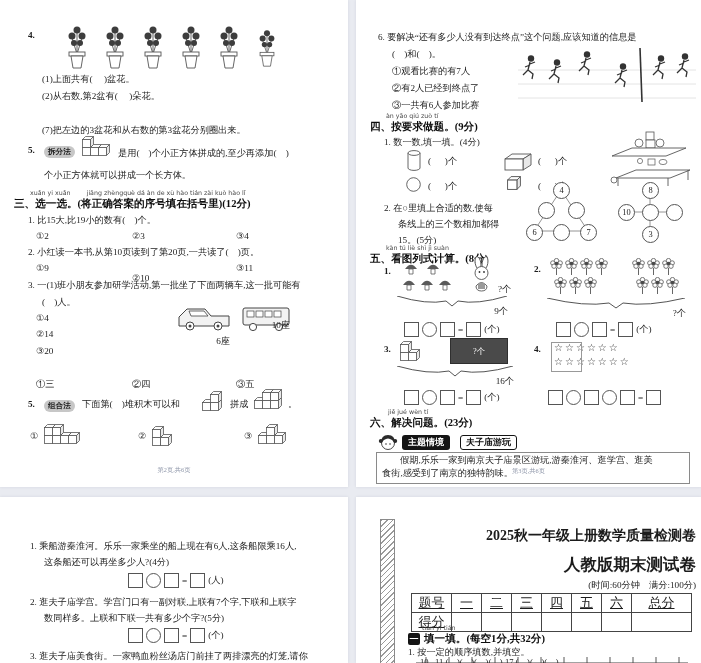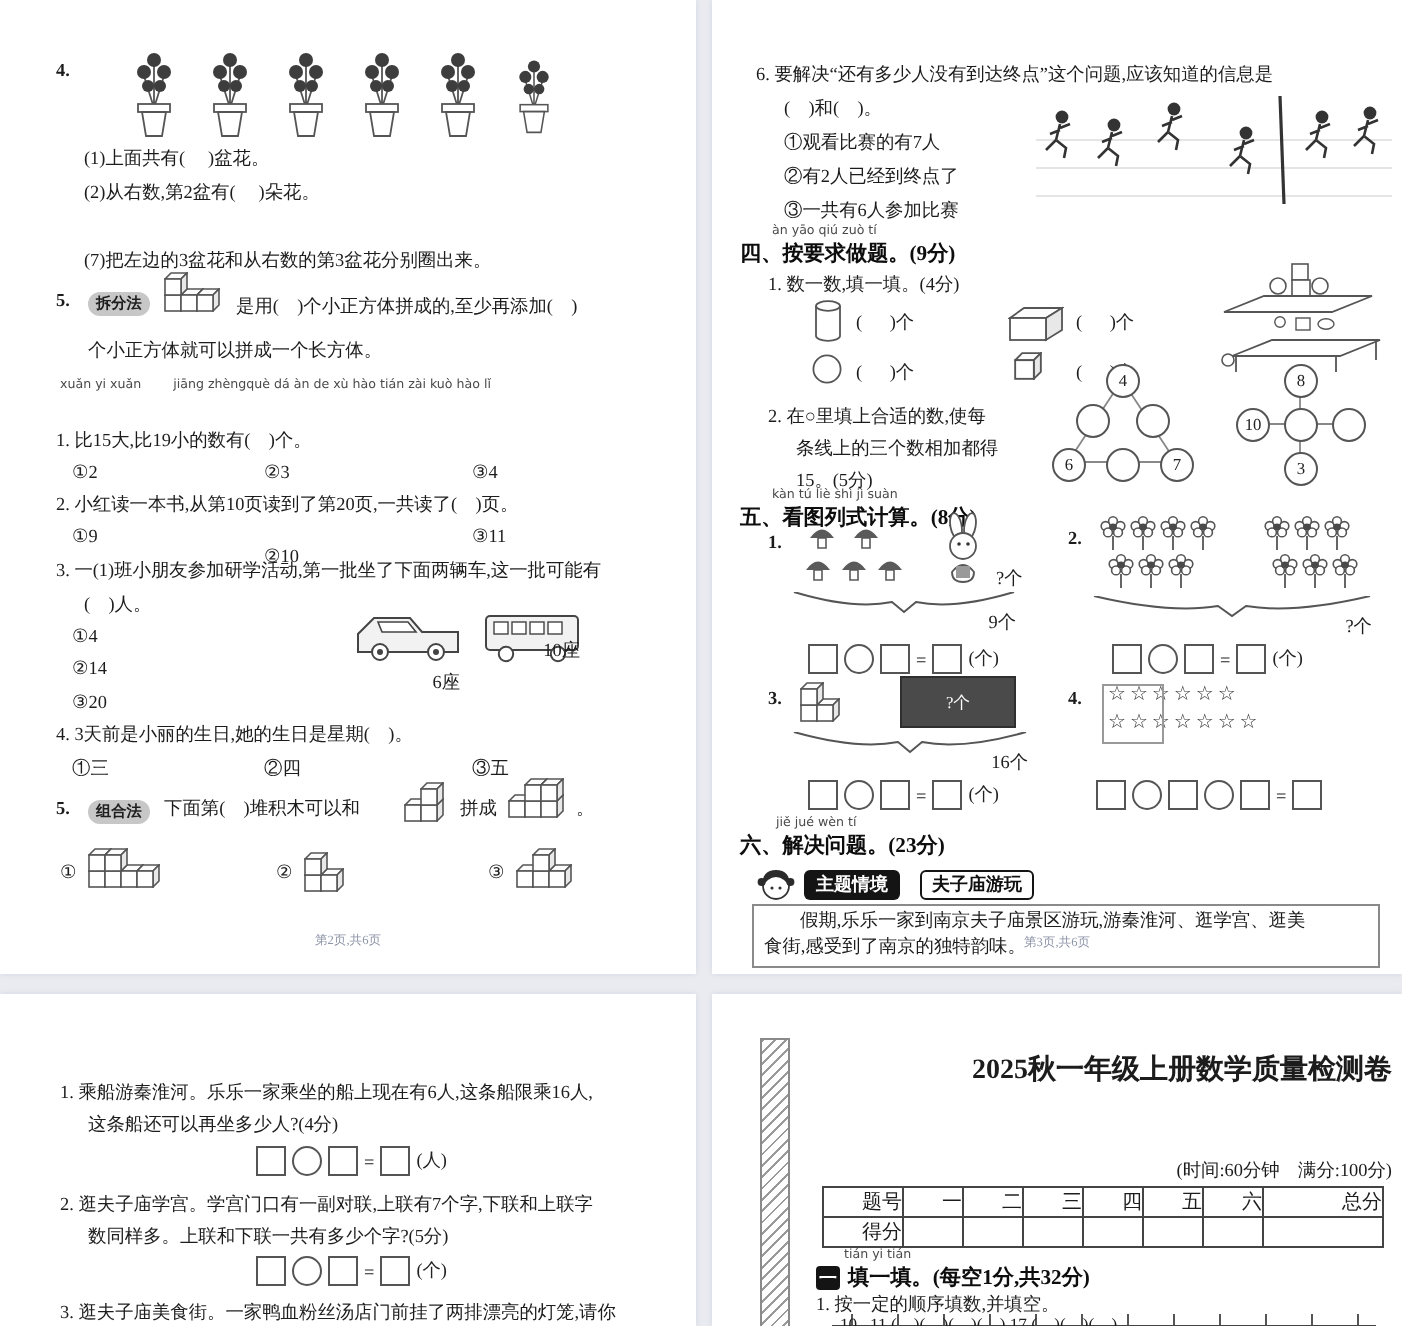--- a/index.html
+++ b/index.html
@@ -21,21 +21,21 @@
   .tagdark{position:absolute;background:#141414;color:#fff;border-radius:3px;padding:1px 6px;font-size:9px;font-weight:bold;white-space:pre;}
   .taglight{position:absolute;border:1.5px solid #141414;border-radius:3px;padding:0 5px;font-size:9px;font-weight:bold;color:#111;background:#fff;white-space:pre;}
   .storybox{position:absolute;border:1px solid #8a8a8a;background:#fff;}
   .starline{position:absolute;font-size:10px;letter-spacing:2px;color:#333;white-space:pre;font-family:"DejaVu Sans",sans-serif;}
   .staroutline{position:absolute;border:1px solid #999;background:transparent;}
   .darkbox{position:absolute;background:#4a4a4a;border:1px solid #2f2f2f;display:flex;align-items:center;justify-content:center;}
   .darkbox span{color:#fff;font-size:8.4px;white-space:pre;}
   .strip{position:absolute;border:1px solid #8a8a8a;background:repeating-linear-gradient(135deg,#9a9a9a 0 1px,transparent 1px 4px);}
   .ctr{text-align:right;}
   table.score{position:absolute;border-collapse:collapse;table-layout:fixed;background:#fff;}
-  table.score td{border:1px solid #444;font-size:10px;color:#1c1c1c;text-align:right;height:13px;padding:0;}
+  table.score td{border:1px solid #444;font-size:13px;color:#1c1c1c;text-align:center;height:13px;padding:0;text-decoration:underline;}
   .blackbox{position:absolute;background:#141414;color:#fff;width:12px;height:12px;display:flex;align-items:center;justify-content:center;border-radius:2px;font-size:9px;font-weight:bold;}
 </style>
 </head>
 <body>
 
 <svg width="0" height="0" style="position:absolute" aria-hidden="true">
   <defs>
     <symbol id="s-pot" viewBox="0 0 30 46">
       <path d="M15,30 L10,14 M15,30 L15,8 M15,30 L20,14" stroke="#555" stroke-width="0.9" fill="none"></path>
       <circle cx="10" cy="12" r="3.5" fill="#3d3d3d"></circle>
@@ -104,20 +104,21 @@
     <svg class="ic" style="left:82px;top:135px" width="32" height="22" viewBox="0 0 32 22">
       <use href="#s-cube" x="0" y="9" width="12" height="12"></use>
         <use href="#s-cube" x="8" y="9" width="12" height="12"></use>
       <use href="#s-cube" x="16" y="9" width="12" height="12"></use>
         <use href="#s-cube" x="0" y="1" width="12" height="12"></use>
     </svg>
     <span class="t" style="left:118px;top:148px">是用(    )个小正方体拼成的,至少再添加(    )</span>
     <span class="t" style="left:44px;top:170px">个小正方体就可以拼成一个长方体。</span>
 
     <span class="py" style="left:30px;top:189px">xuǎn yi xuǎn        jiāng zhèngquè dá àn de xù hào tián zài kuò hào lǐ</span>
+    <span class="sec" style="left:14px;top:197px">三、选一选。(将正确答案的序号填在括号里)(12分)</span>
 
     <span class="t" style="left:28px;top:215px">1. 比15大,比19小的数有(    )个。</span>
     <span class="t" style="left:36px;top:231px">①2</span>
     <span class="t" style="left:132px;top:231px">②3</span>
     <span class="t" style="left:236px;top:231px">③4</span>
 
     <span class="t" style="left:28px;top:247px">2. 小红读一本书,从第10页读到了第20页,一共读了(    )页。</span>
     <span class="t" style="left:36px;top:263px">①9</span>
     <span class="t" style="left:132px;top:273px">②10</span>
     <span class="t" style="left:236px;top:263px">③11</span>
@@ -140,21 +141,20 @@
       <rect x="1" y="5" width="46" height="17" rx="2" fill="#f2f2f2" stroke="#444" stroke-width="1"></rect>
       <rect x="5" y="8" width="7" height="6" fill="#fff" stroke="#444" stroke-width="0.7"></rect>
       <rect x="14" y="8" width="7" height="6" fill="#fff" stroke="#444" stroke-width="0.7"></rect>
       <rect x="23" y="8" width="7" height="6" fill="#fff" stroke="#444" stroke-width="0.7"></rect>
       <rect x="32" y="8" width="7" height="6" fill="#fff" stroke="#444" stroke-width="0.7"></rect>
       <circle cx="11" cy="24" r="3.6" fill="#fff" stroke="#444" stroke-width="1"></circle>
         <circle cx="37" cy="24" r="3.6" fill="#fff" stroke="#444" stroke-width="1"></circle>
     </svg>
     <span class="t ctr" style="left:242px;top:320px;width:48px">10座</span>
 
-    <span class="t" style="left:28px;top:362px">4. 3天前是小丽的生日,她的生日是星期(    )。</span>
     <span class="t" style="left:36px;top:379px">①三</span>
     <span class="t" style="left:132px;top:379px">②四</span>
     <span class="t" style="left:236px;top:379px">③五</span>
 
     <span class="t b" style="left:28px;top:399px">5.</span>
     <span class="badge" style="left:44px;top:400px">组合法</span>
     <span class="t" style="left:82px;top:399px">下面第(    )堆积木可以和</span>
     <svg class="ic" style="left:202px;top:390px" width="24" height="22" viewBox="0 0 24 22">
       <use href="#s-cube" x="0" y="9" width="12" height="12"></use>
         <use href="#s-cube" x="8" y="9" width="12" height="12"></use>
@@ -375,20 +375,21 @@
     <span class="t" style="left:44px;top:116px">数同样多。上联和下联一共有多少个字?(5分)</span>
     <div class="eqrow" style="left:128px;top:131px">
       <span class="bx"></span><span class="crc"></span><span class="bx"></span><span>=</span><span class="bx"></span><span>(个)</span>
     </div>
     <span class="t" style="left:30px;top:154px">3. 逛夫子庙美食街。一家鸭血粉丝汤店门前挂了两排漂亮的灯笼,请你</span>
   </div>
 
   <div class="page" style="left:356px;top:497px;width:345px;height:166px;">
     <div class="strip" style="left:24px;top:22px;width:13px;height:150px;"></div>
     <div class="t b ctr" style="left:44px;top:30px;width:296px;font-size:14px;">2025秋一年级上册数学质量检测卷</div>
+    <div class="t b ctr" style="left:44px;top:58px;width:296px;font-size:16.5px;">人教版期末测试卷</div>
     <div class="t ctr" style="left:44px;top:83px;width:296px;">(时间:60分钟    满分:100分)</div>
     <table class="score" style="left:55px;top:96px;width:280px;">
       <colgroup>
           <col style="width:40px">
           <col style="width:30px">
           <col style="width:30px">
           <col style="width:30px">
           <col style="width:30px">
           <col style="width:30px">
           <col style="width:30px">

